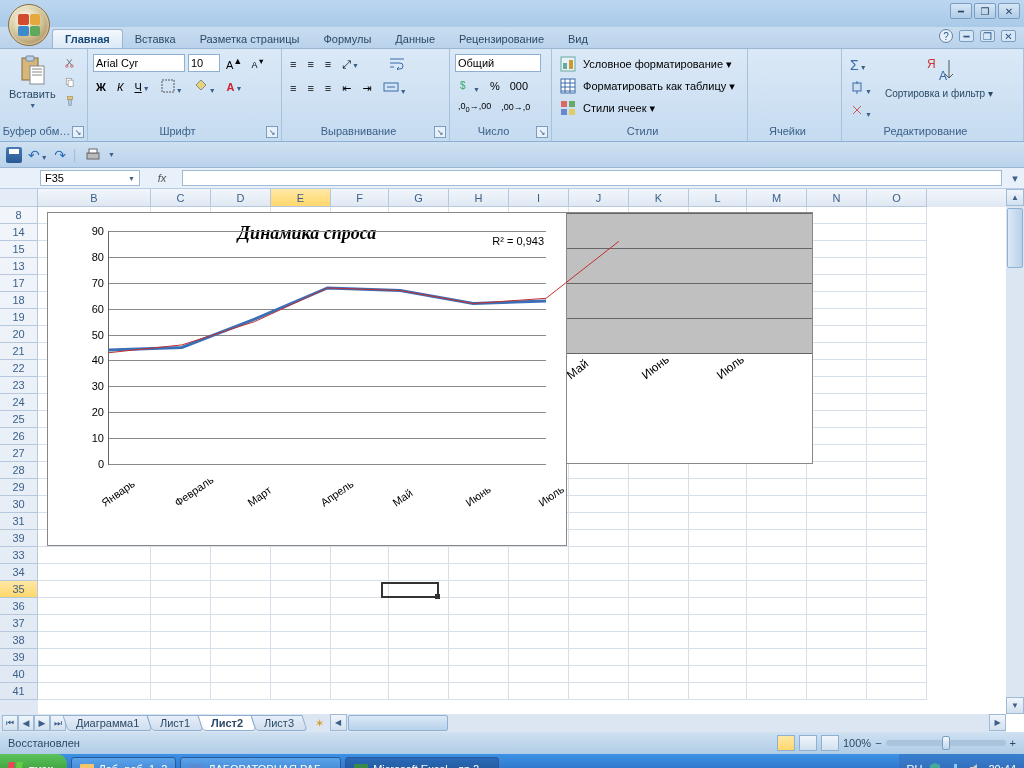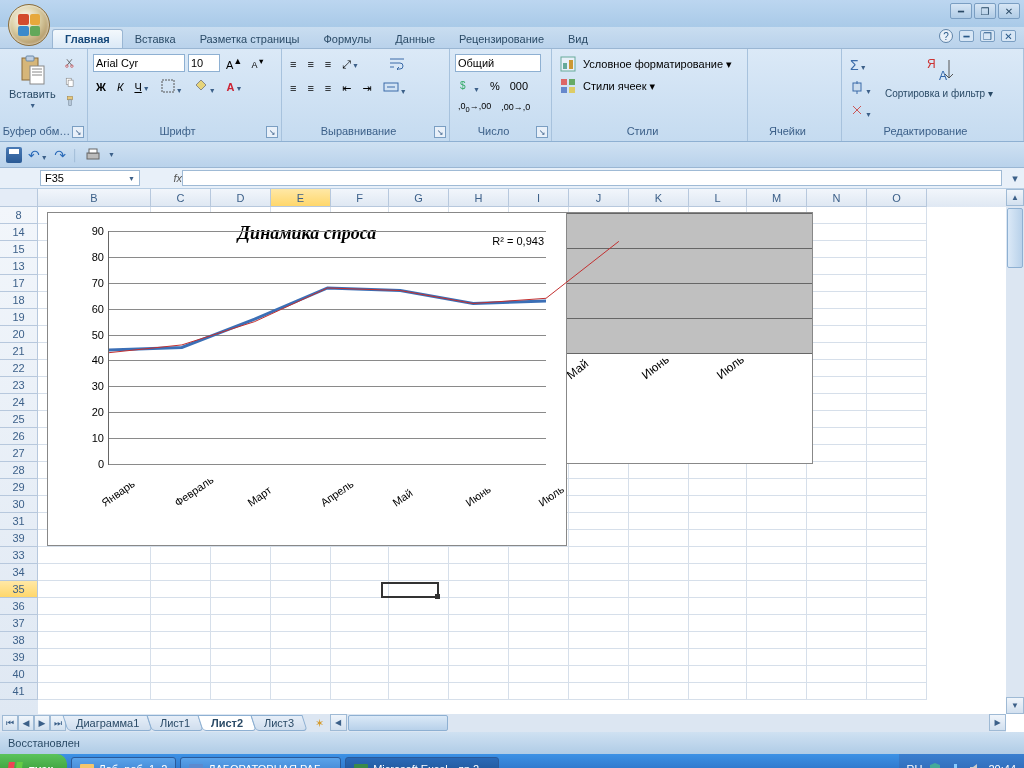--- a/index.html
+++ b/index.html
@@ -36,21 +36,21 @@
 select, input[type=text] { border: 1px solid #8eb0d2; background: #fff; font-size: 11px; height: 18px; padding: 0 2px;}
 
 
 .qat { height: 26px; background: linear-gradient(#cfe1f2,#b9d2eb); display: flex; align-items: center; padding: 0 6px; gap: 6px; border-bottom:1px solid #9ab6d3;}
 .qat .qico { width:16px; height:16px; }
 
 
 .fbar { height: 21px; display: flex; align-items: stretch; border-bottom: 1px solid #b7cde3; background:#e8f0f9;}
 .namebox { width: 100px; border: 1px solid #9fbad5; margin: 2px 2px 2px 40px; background: #fff; display:flex; align-items:center; padding:0 4px; font-size:11px;}
 .namebox .dd-arrow{margin-left:auto;}
-.fx { width: 40px; display:flex; align-items:center; justify-content:flex-end; gap:4px; color:#666;}
+.fx { width: 40px; display:flex; align-items:center; justify-content:center; gap:4px; color:#666;}
 .formula { flex:1; border:1px solid #9fbad5; margin:2px 4px 2px 0; background:#fff;}
 .fbar-expand{width:18px;display:flex;align-items:center;justify-content:center;color:#3c6089;}
 
 
 .gridwrap { position: relative; height: 543px; background:#fff; }
 .corner { position:absolute; left:0; top:0; width:38px; height:18px; background:#e4ecf7; border-right:1px solid #b7c8dd; border-bottom:1px solid #b7c8dd;}
 .colhdrs { position:absolute; left:38px; top:0; right:18px; height:18px; display:flex; background:linear-gradient(#f2f6fb,#dfe8f3);}
 .ch { border-right:1px solid #b7c8dd; border-bottom:1px solid #b7c8dd; text-align:center; color:#3c6089; font-size:11px; line-height:18px; background:linear-gradient(#f2f6fb,#dfe8f3);}
 .ch.sel { background:linear-gradient(#ffe8a6,#ffd76b);}
 .rowhdrs { position:absolute; left:0; top:18px; width:38px; bottom:18px; background:linear-gradient(#f2f6fb,#dfe8f3);}
@@ -251,20 +251,24 @@
     <div class="group-expand">↘</div>
   </div>
 
   <div class="group" style="width:196px">
     <div style="display:flex;flex-direction:column;gap:2px;margin-top:2px">
       <div class="ribbtn btnrow"><svg width="16" height="16">
             <rect x="1" y="1" width="14" height="14" fill="#e8f0f9" stroke="#6a9"></rect>
             <rect x="3" y="7" width="4" height="6" fill="#6a9"></rect>
             <rect x="9" y="4" width="4" height="9" fill="#c93"></rect>
           </svg>&nbsp;<span>Условное форматирование ▾</span></div>
+      <div class="ribbtn btnrow"><svg width="16" height="16">
+            <rect x="1" y="1" width="14" height="14" fill="#fff" stroke="#3a6aa8"></rect>
+            <path d="M1 5h14M1 9h14M1 13h14M5 1v14M10 1v14" stroke="#3a6aa8"></path>
+          </svg>&nbsp;<span>Форматировать как таблицу ▾</span></div>
       <div class="ribbtn btnrow"><svg width="16" height="16">
             <rect x="1" y="1" width="6" height="6" fill="#d66"></rect>
             <rect x="9" y="1" width="6" height="6" fill="#6a6"></rect>
             <rect x="1" y="9" width="6" height="6" fill="#68c"></rect>
             <rect x="9" y="9" width="6" height="6" fill="#dc6"></rect>
           </svg>&nbsp;<span>Стили ячеек ▾</span></div>
     </div>
     <div class="group-label">Стили</div>
   </div>
 
@@ -912,20 +916,31 @@
       <div class="btn" style="width:17px">◀</div>
       <div class="thumb" style="width:100px"></div>
       <div style="flex:1"></div>
       <div class="btn" style="width:17px">▶</div>
     </div>
   </div>
 </div>
 
 <div class="status">
   <span>Восстановлен</span>
+  <div class="zoom">
+    <div class="viewbtn active"></div>
+    <div class="viewbtn"></div>
+    <div class="viewbtn"></div>
+    <span>100%</span>
+    <span>−</span>
+    <div class="slider">
+        <div class="th"></div>
+      </div>
+    <span>+</span>
+  </div>
 </div>
 
 <div class="taskbar">
   <div class="start">
     <svg width="16" height="16">
         <rect x="1" y="1" width="6" height="6" fill="#e45" transform="skewX(-8)"></rect>
         <rect x="9" y="1" width="6" height="6" fill="#6c4" transform="skewX(-8)"></rect>
         <rect x="1" y="9" width="6" height="6" fill="#48c" transform="skewX(-8)"></rect>
         <rect x="9" y="9" width="6" height="6" fill="#ec4" transform="skewX(-8)"></rect>
       </svg>

